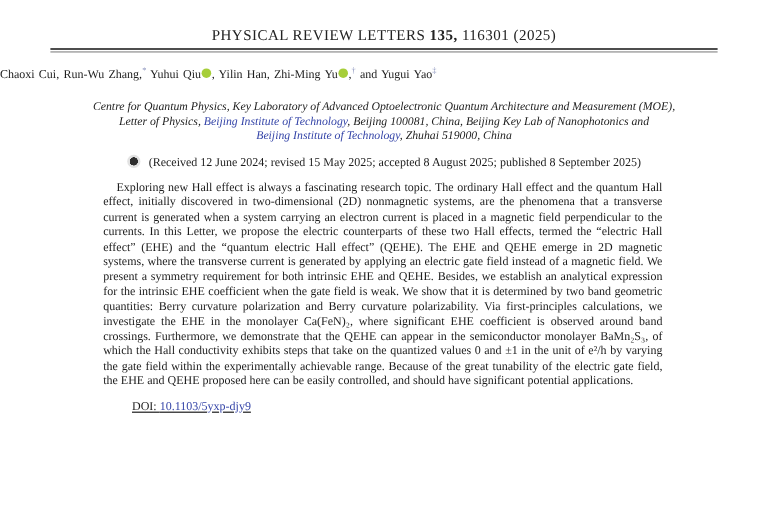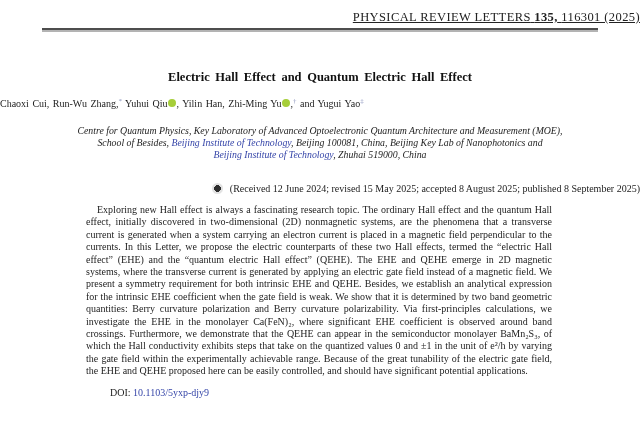--- a/index.html
+++ b/index.html
@@ -7,27 +7,26 @@
     position:relative;
     width:640px;height:426px;
     background:#ffffff;
     overflow:hidden;
     font-family:"Liberation Serif","DejaVu Serif",serif;
     color:#1c1c1c;
     -webkit-font-smoothing:antialiased;
   }
   
   .journal-header{
-    padding-top:10px;
-    text-align:right;
+    padding-top:22px;
+    text-align:center;
     font-size:12.5px;
     letter-spacing:.4px;
     white-space:nowrap;
     color:#222;
-    text-decoration:underline;
   }
   .journal-header b{font-weight:bold;}
   .header-rule{
     margin:3px 42px 0 42px;
     height:4px;
     background:linear-gradient(to bottom,#4d4d4d 0 45%,#ffffff 45% 55%,#b3b3b3 55% 100%);
   }
   
   .title{
     margin-top:38px;
@@ -74,22 +73,22 @@
   }
   .affiliation .aff-line{white-space:nowrap;}
   .link{
     color:#3545a8;
     text-decoration:none;
     cursor:pointer;
     text-align:center;
   }
   
   .received{
-    margin-top:22px;
-    text-align:right;
+    margin-top:9px;
+    text-align:center;
     font-size:10px;
     white-space:nowrap;
     color:#1c1c1c;
     font-family:Liberation Serif, serif;
   }
   .crossmark{
     display:inline-block;
     width:11px;height:11px;
     border-radius:50%;
     background:radial-gradient(circle at 50% 50%, #2e2e2e 0 42%, #e2e2e2 46% 74%, #7f7f7f 78% 100%);
@@ -105,48 +104,48 @@
     text-indent:11px;
     font-size:10px;
     line-height:12.4px;
     color:#1c1c1c;
   }
   
   .doi{
     margin:9px 0 0 110px;
     font-size:10px;
     color:#1c1c1c;
+    text-decoration:underline;
   }
 </style>
 </head>
 <body>
 
 <div class="page">
 
   <div class="journal-header">
     <span>PHYSICAL REVIEW LETTERS</span>
     <b>135,</b>
     <span>116301 (2025)</span>
   </div>
   <div class="header-rule"></div>
 
-  <div class="title">Electric Hall Effect and Quantum Electric Hall Effect</div>
 
   <div class="authors">
     <span>Chaoxi Cui,</span>
     <span>Run-Wu Zhang,</span><sup>*</sup>
     <span>Yuhui Qiu</span><span class="orcid"></span><span>,</span>
     <span>Yilin Han,</span>
     <span>Zhi-Ming Yu</span><span class="orcid"></span><span>,</span><sup>†</sup>
     <span>and Yugui Yao</span><sup>‡</sup>
   </div>
 
   <div class="affiliation">
     <div class="aff-line">Centre for Quantum Physics, Key Laboratory of Advanced Optoelectronic Quantum Architecture and Measurement (MOE),</div>
-    <div class="aff-line"><span>School of Besides, </span><span class="link">Beijing Institute of Technology</span><span>, Beijing 100081, China, Beijing Key Lab of Nanophotonics and</span></div>
+    <div class="aff-line"><span>Letter of Physics, </span><span class="link">Beijing Institute of Technology</span><span>, Beijing 100081, China, Beijing Key Lab of Nanophotonics and</span></div>
     <div class="aff-line"><span class="link">Beijing Institute of Technology</span><span>, Zhuhai 519000, China</span></div>
   </div>
 
   <div class="received">
     <span class="crossmark"></span><span>(Received 12 June 2024; revised 15 May 2025; accepted 8 August 2025; published 8 September 2025)</span>
   </div>
 
   <div class="abstract">Exploring new Hall effect is always a fascinating research topic. The ordinary Hall effect and the quantum Hall effect, initially discovered in two-dimensional (2D) nonmagnetic systems, are the phenomena that a transverse current is generated when a system carrying an electron current is placed in a magnetic field perpendicular to the currents. In this Letter, we propose the electric counterparts of these two Hall effects, termed the “electric Hall effect” (EHE) and the “quantum electric Hall effect” (QEHE). The EHE and QEHE emerge in 2D magnetic systems, where the transverse current is generated by applying an electric gate field instead of a magnetic field. We present a symmetry requirement for both intrinsic EHE and QEHE. Besides, we establish an analytical expression for the intrinsic EHE coefficient when the gate field is weak. We show that it is determined by two band geometric quantities: Berry curvature polarization and Berry curvature polarizability. Via first-principles calculations, we investigate the EHE in the monolayer Ca(FeN)₂, where significant EHE coefficient is observed around band crossings. Furthermore, we demonstrate that the QEHE can appear in the semiconductor monolayer BaMn₂S₃, of which the Hall conductivity exhibits steps that take on the quantized values 0 and ±1 in the unit of e²/h by varying the gate field within the experimentally achievable range. Because of the great tunability of the electric gate field, the EHE and QEHE proposed here can be easily controlled, and should have significant potential applications.</div>
 
   <div class="doi">

